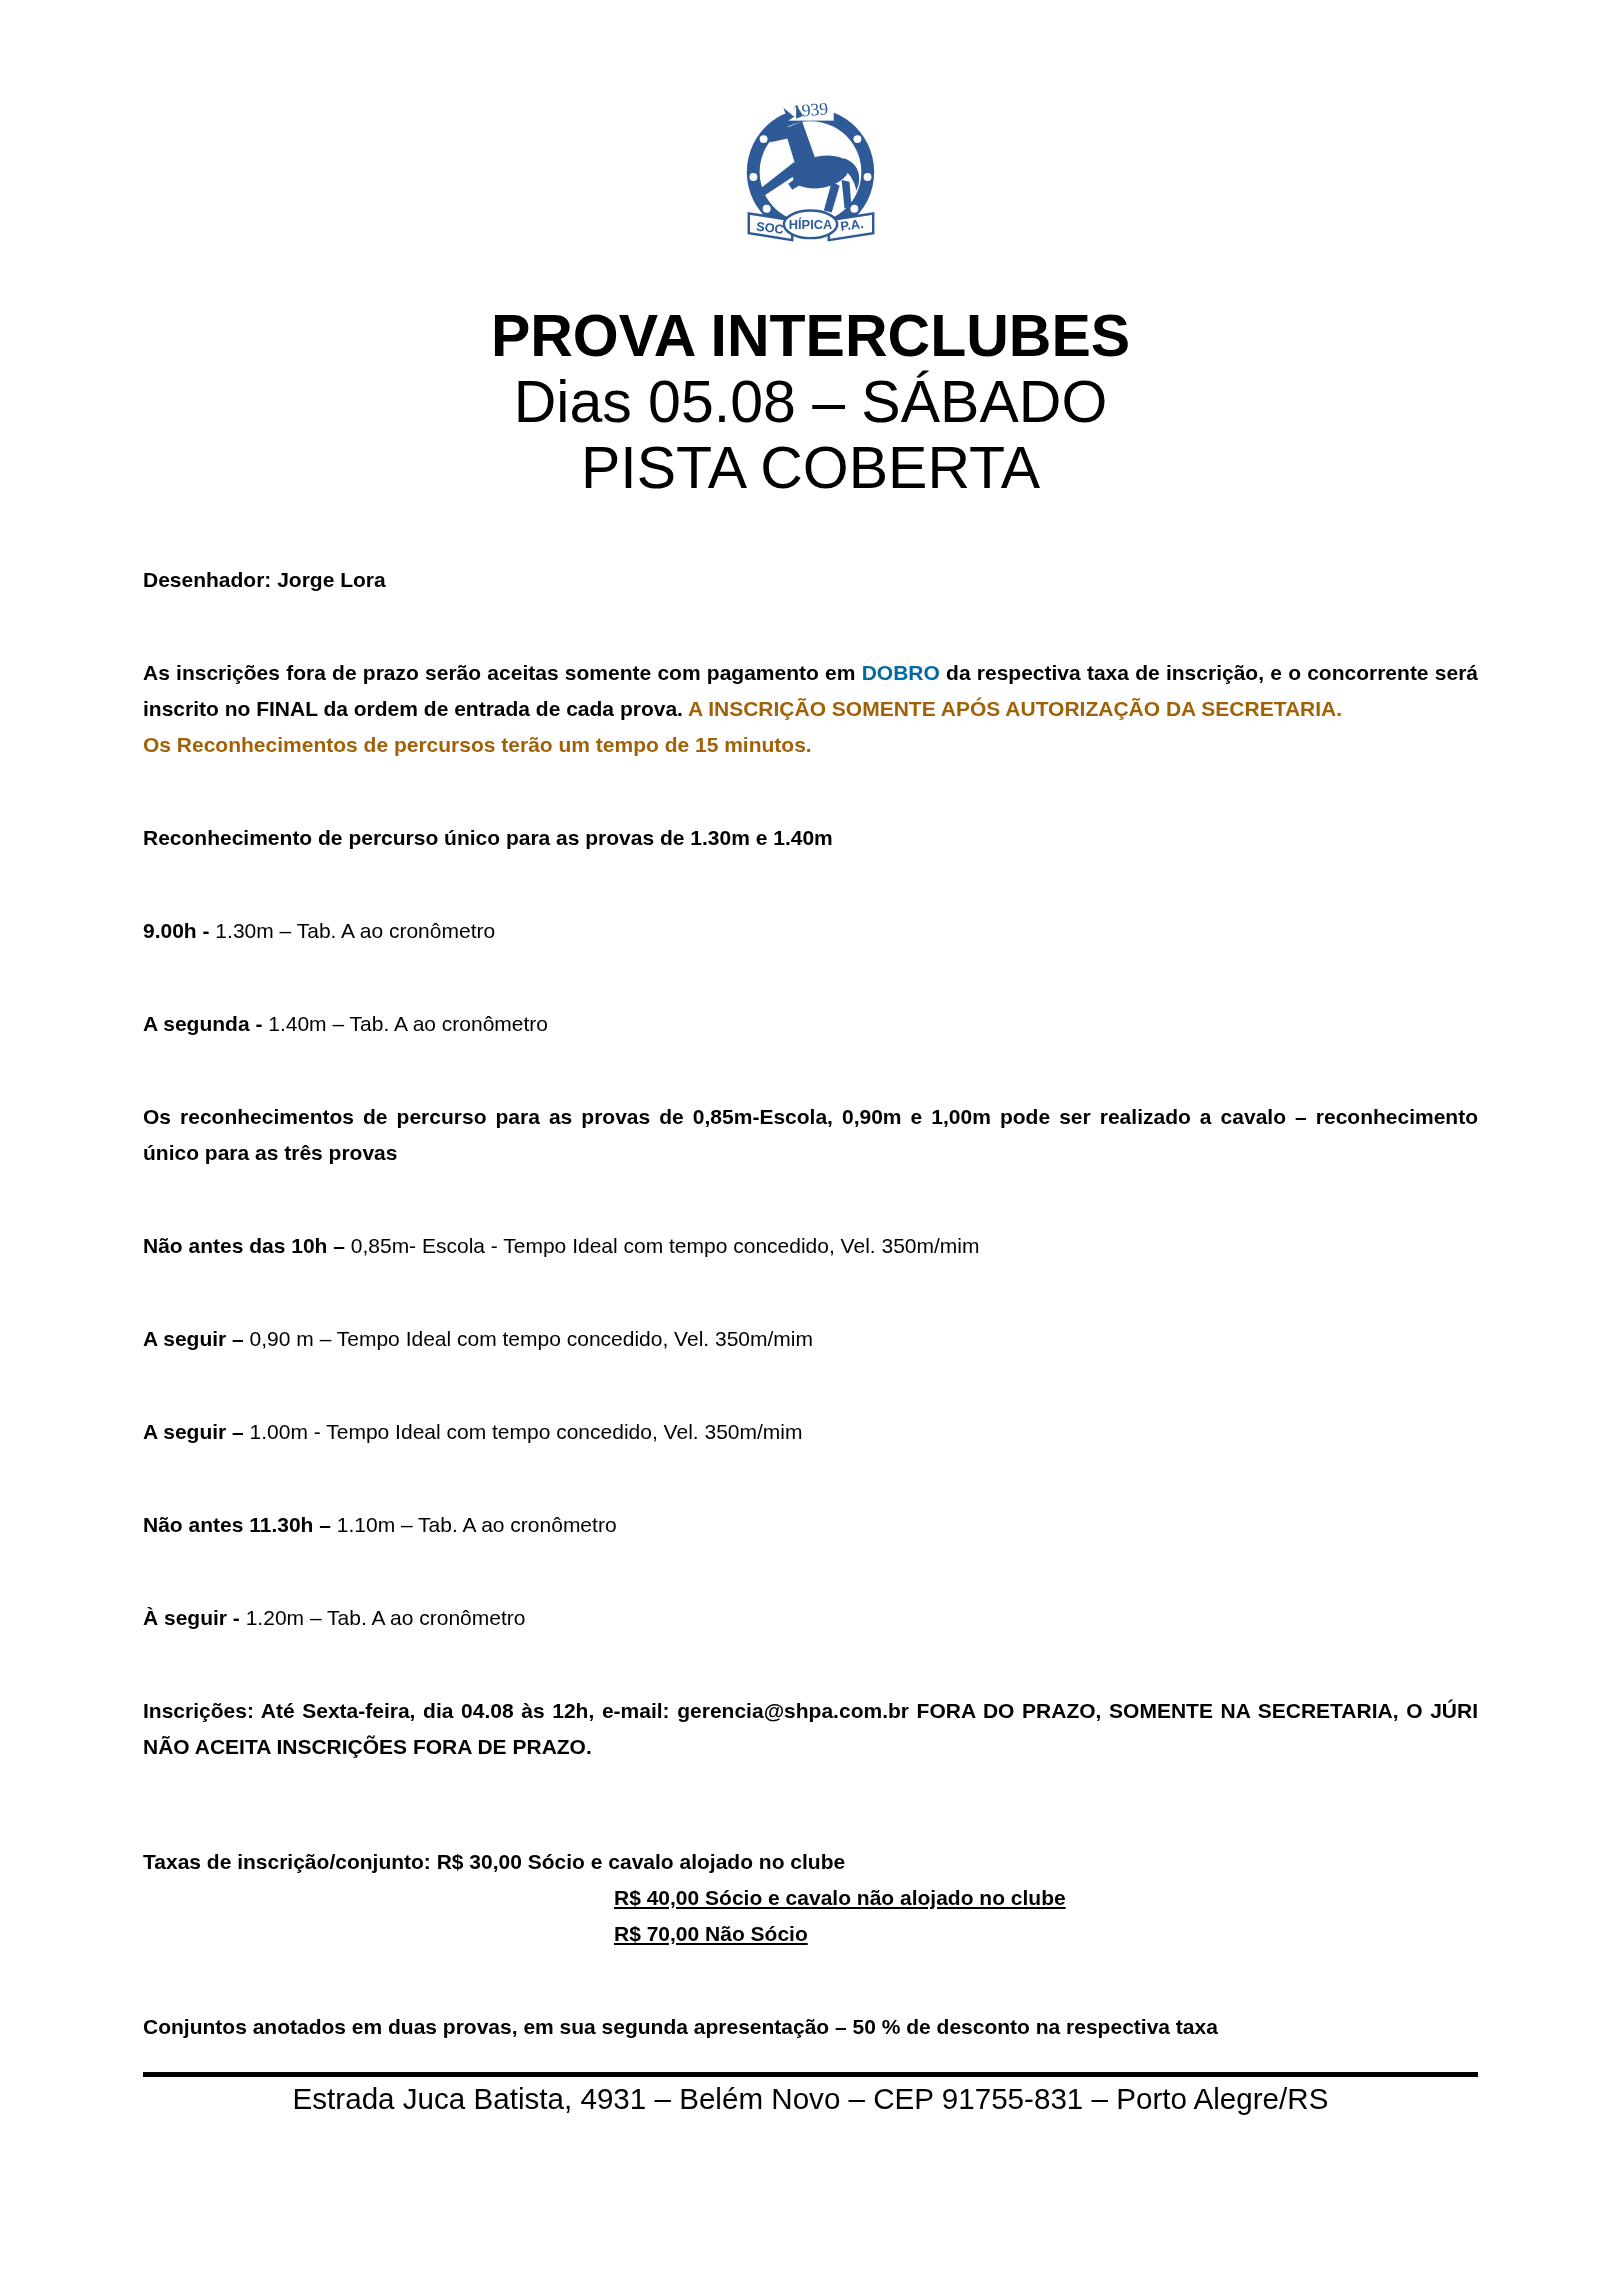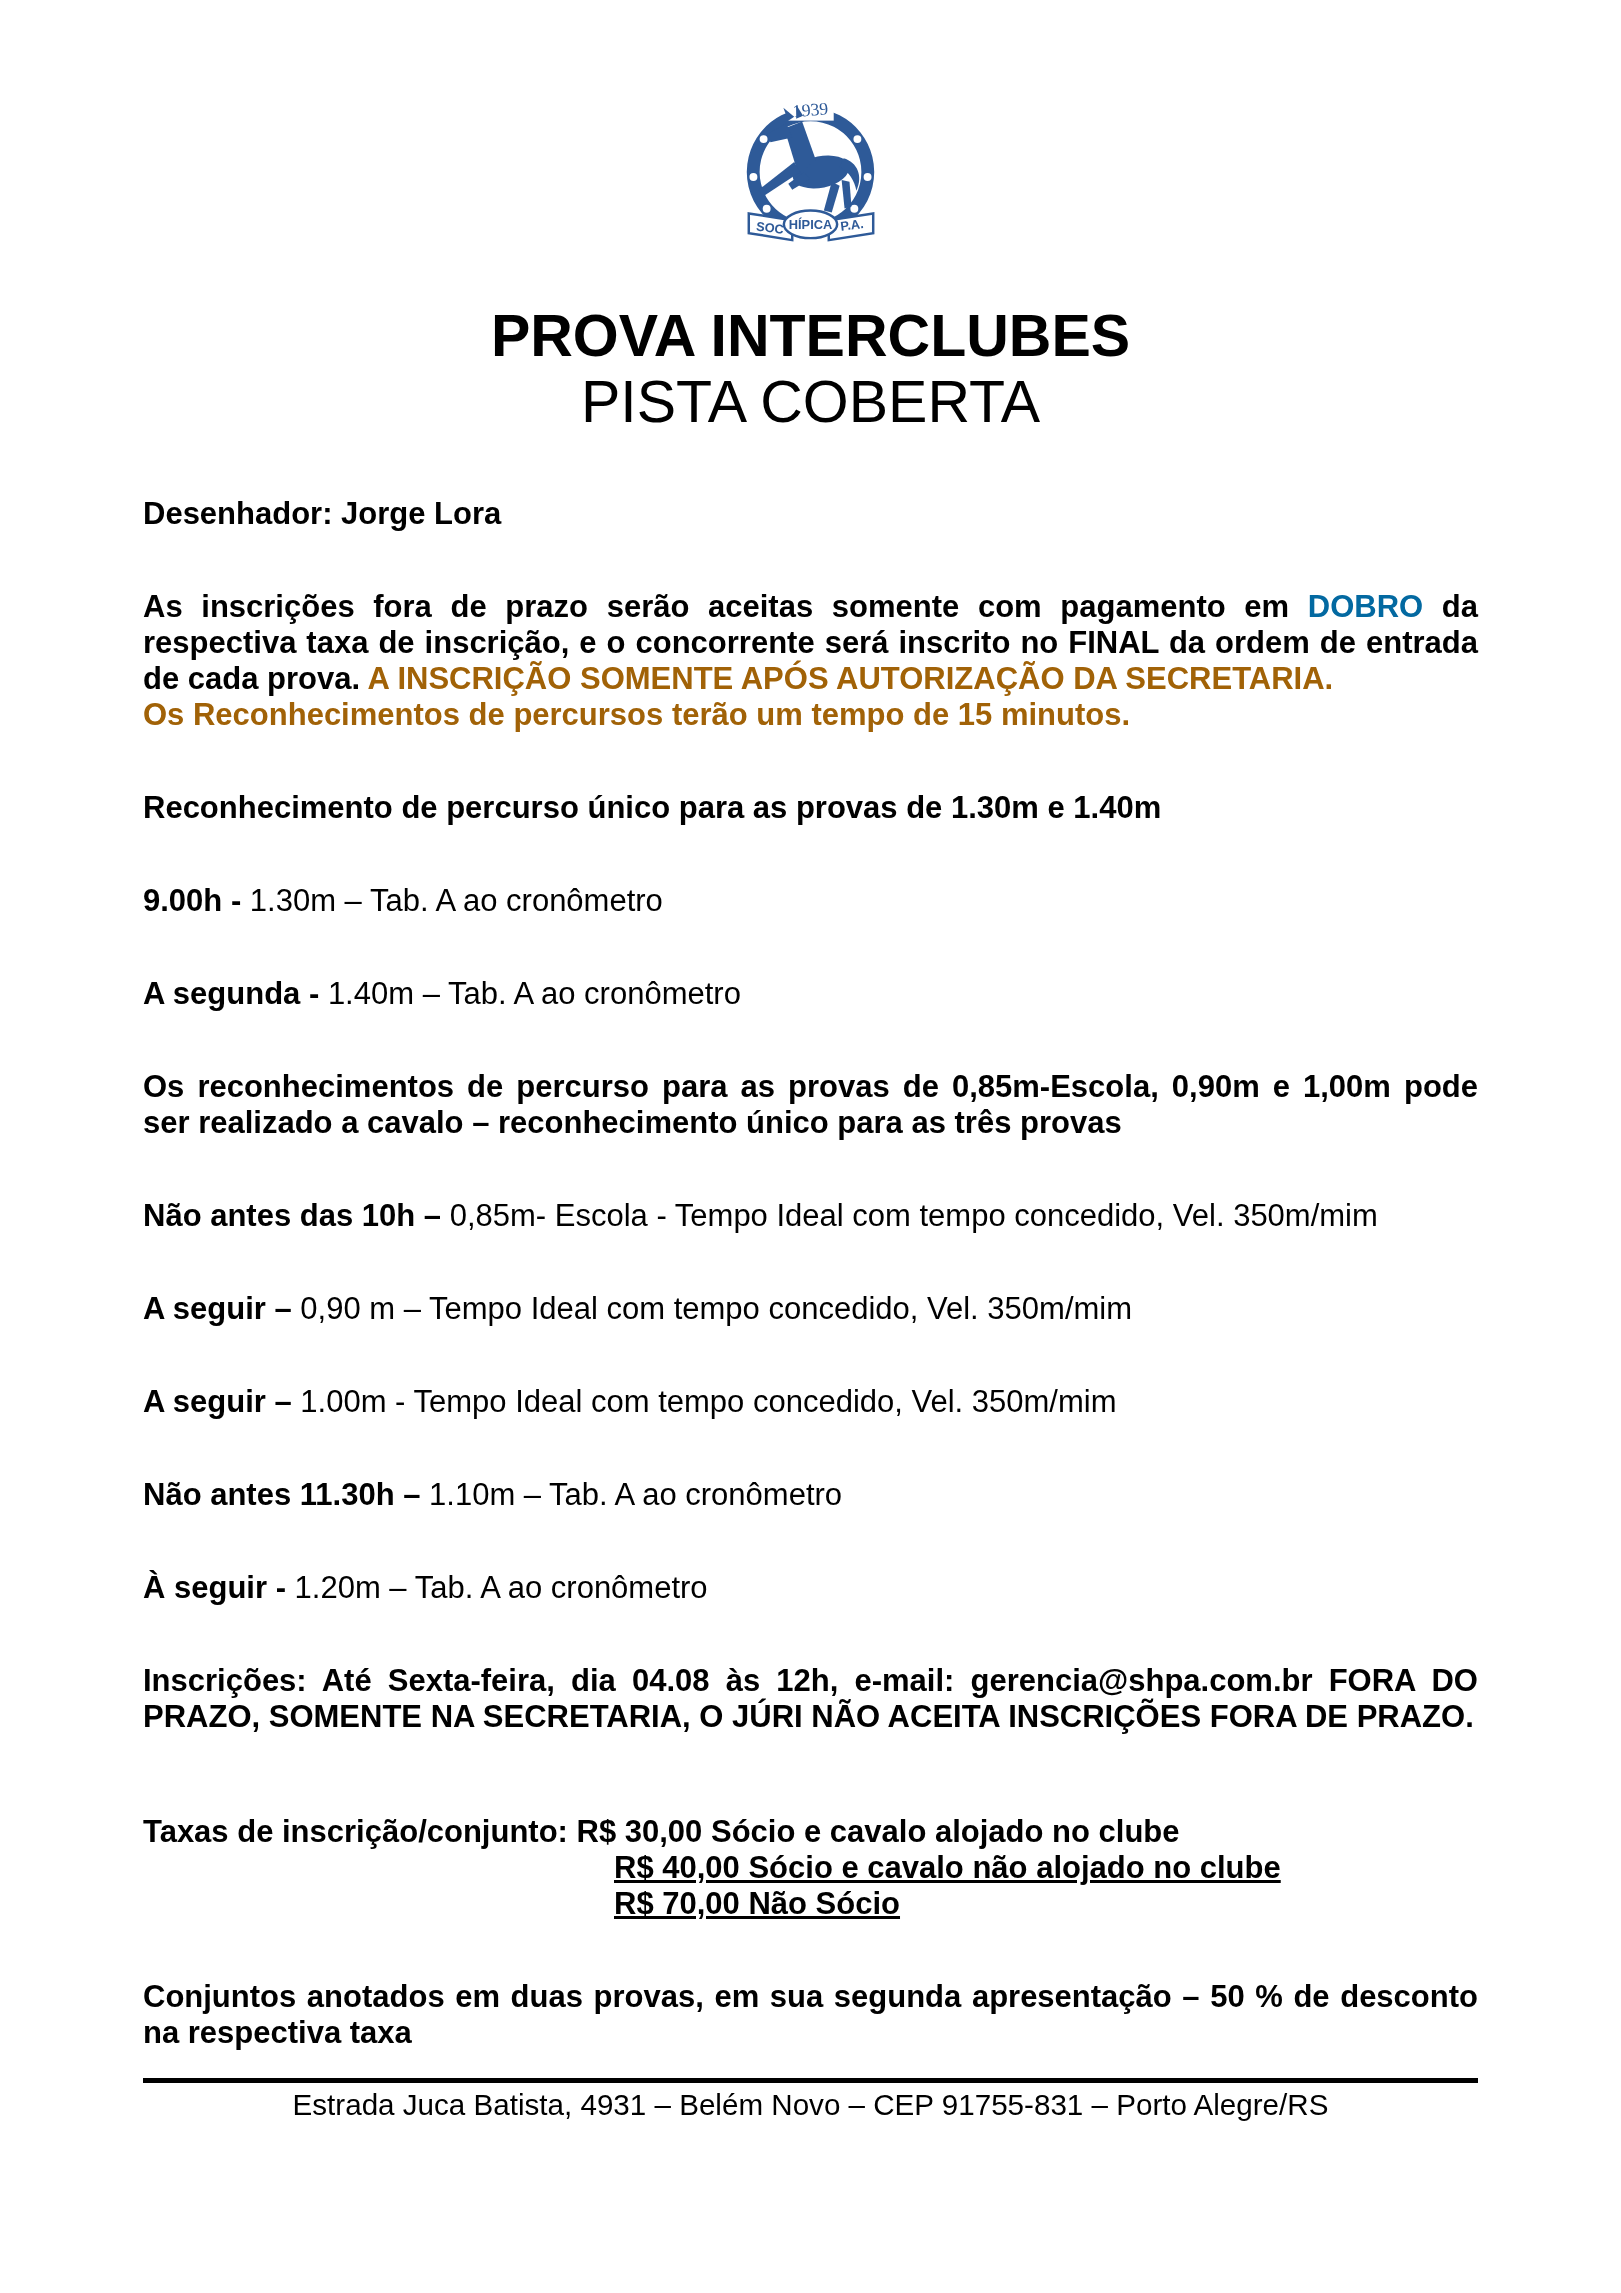--- a/index.html
+++ b/index.html
@@ -11,21 +11,21 @@
     overflow:hidden;
   }
   .page { padding:0 143px; }
 
   .logo-wrap { text-align:center; padding-top:91px; height:158px; }
   .logo-wrap svg { display:inline-block; }
 
   .title-block { text-align:center; font-size:59px; line-height:66px; margin-top:54px; }
   .title-line1 { font-weight:bold; }
 
-  .doc p { font-size:31px; line-height:36px; margin:57px 0 0 0; }
+  .doc p { font-size:21px; line-height:36px; margin:57px 0 0 0; }
   .doc p.cont { margin-top:0; }
   .justify { text-align:justify; }
   .b { font-weight:bold; }
   .red  { color:#0369a1; font-weight:bold; }
   .blue { color:#a16207; font-weight:bold; }
 
   .designer { font-weight:bold; margin-top:61px !important; }
   .heading { font-weight:bold; }
   .fees { margin-top:79px !important; font-weight:bold; }
   .fees-indent { padding-left:471px; font-weight:bold;text-decoration:underline; }
@@ -76,20 +76,21 @@
         <text x="41" y="143" text-anchor="middle" font-size="13" fill="#2e5a98" font-weight="bold" transform="rotate(7 41 143)">SOC</text>
         <text x="125" y="140" text-anchor="middle" font-size="13" fill="#2e5a98" font-weight="bold" transform="rotate(-7 125 140)">P.A.</text>
         <ellipse cx="82.5" cy="135" rx="27" ry="14" fill="#fff" stroke="#2e5a98" stroke-width="2.5"></ellipse>
         <text x="82.5" y="140" text-anchor="middle" font-size="13" fill="#2e5a98" font-weight="bold">HÍPICA</text>
       </g>
     </svg>
   </div>
 
   <div class="title-block">
     <div class="title-line1">PROVA INTERCLUBES</div>
+    <div class="title-line2">Dias 05.08 – SÁBADO</div>
     <div class="title-line3">PISTA COBERTA</div>
   </div>
 
   <div class="doc">
 
     <p class="designer">Desenhador: Jorge Lora</p>
 
     <p class="justify"><span class="b">As inscrições fora de prazo serão aceitas somente com pagamento em </span><span class="red">DOBRO</span><span class="b"> da respectiva taxa de inscrição, e o concorrente será inscrito no FINAL da ordem de entrada de cada prova. </span><span class="blue">A INSCRIÇÃO SOMENTE APÓS AUTORIZAÇÃO DA SECRETARIA.</span></p>
     <p class="cont blue">Os Reconhecimentos de percursos terão um tempo de 15 minutos.</p>
 

